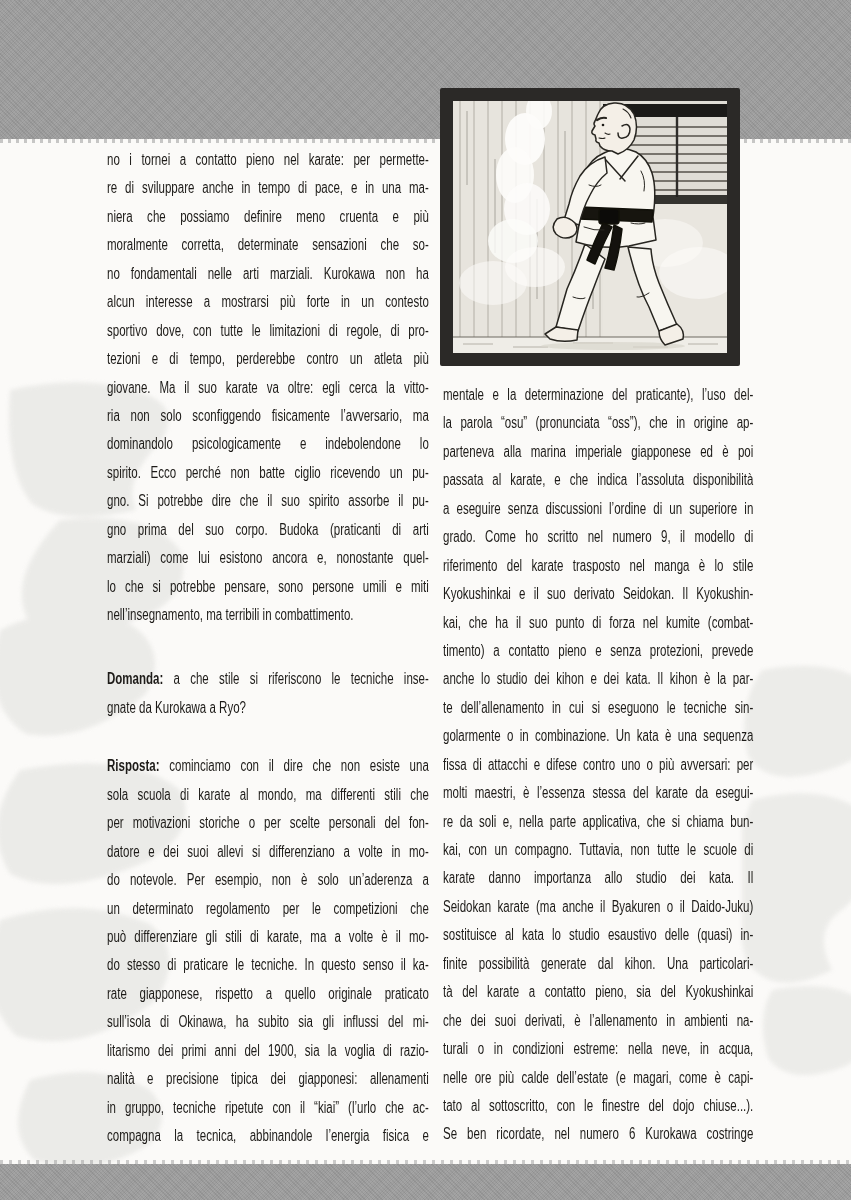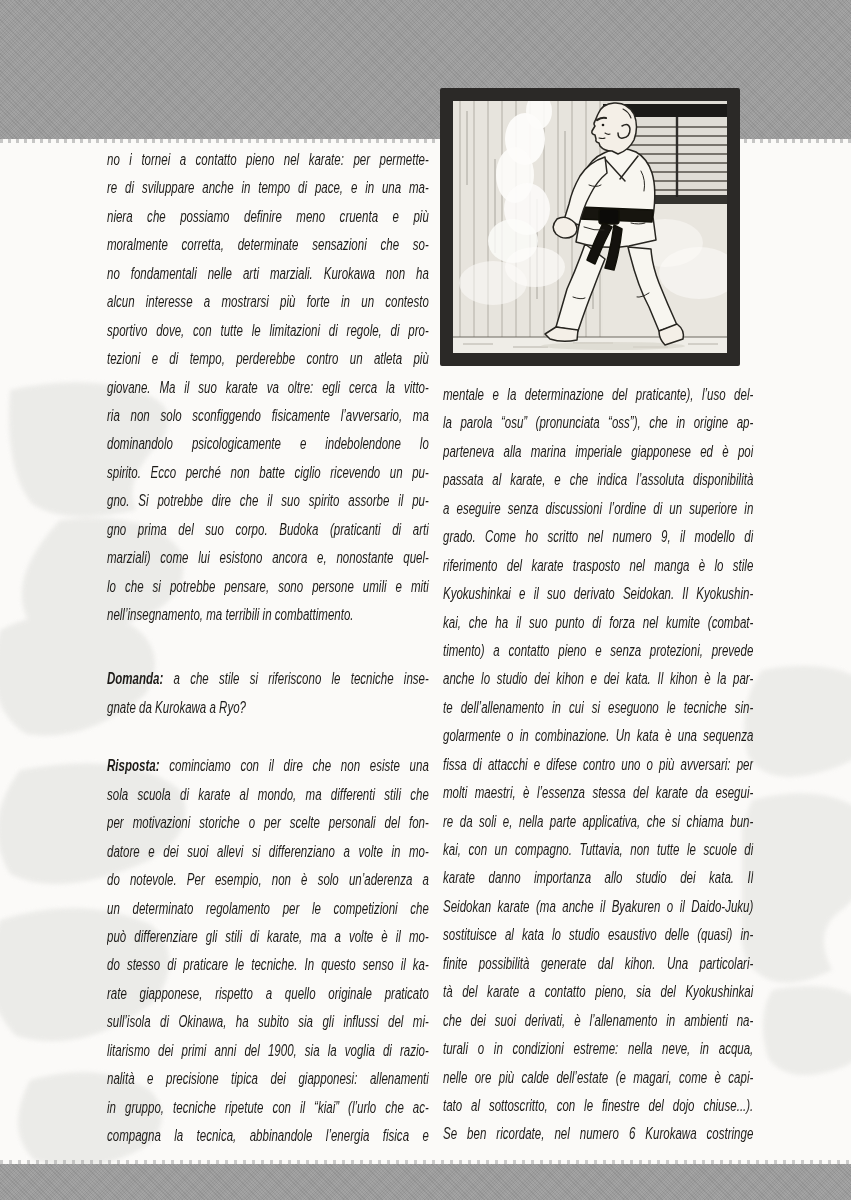--- a/index.html
+++ b/index.html
@@ -1,18 +1,18 @@
 <!DOCTYPE html>
 <html style="--band: #9c9c9c; --page: #fbfaf8; --text: #1d1b18; --frame: #2b2927;"><head>
 <meta charset="utf-8">
 <style>
   html,body{margin:0;padding:0;}
   body{font-family:"Liberation Sans",sans-serif;}
   .page{position:relative;width:851px;height:1200px;overflow:hidden;
-        background:var(--page,#fbfaf8);font-style:italic;}
+        background:var(--page,#fbfaf8);}
 
   
   .band{position:absolute;left:0;width:851px;
         background:
           repeating-linear-gradient(45deg, rgba(0,0,0,.07) 0 1px, rgba(0,0,0,0) 1px 3px),
           repeating-linear-gradient(-45deg, rgba(255,255,255,.08) 0 1px, rgba(255,255,255,0) 1px 2px),
           var(--band,#9c9c9c);
         z-index:1;}
   .band-top{top:0;height:139px;}
   .band-top::after{content:"";position:absolute;left:0;right:0;bottom:-4px;height:4px;

